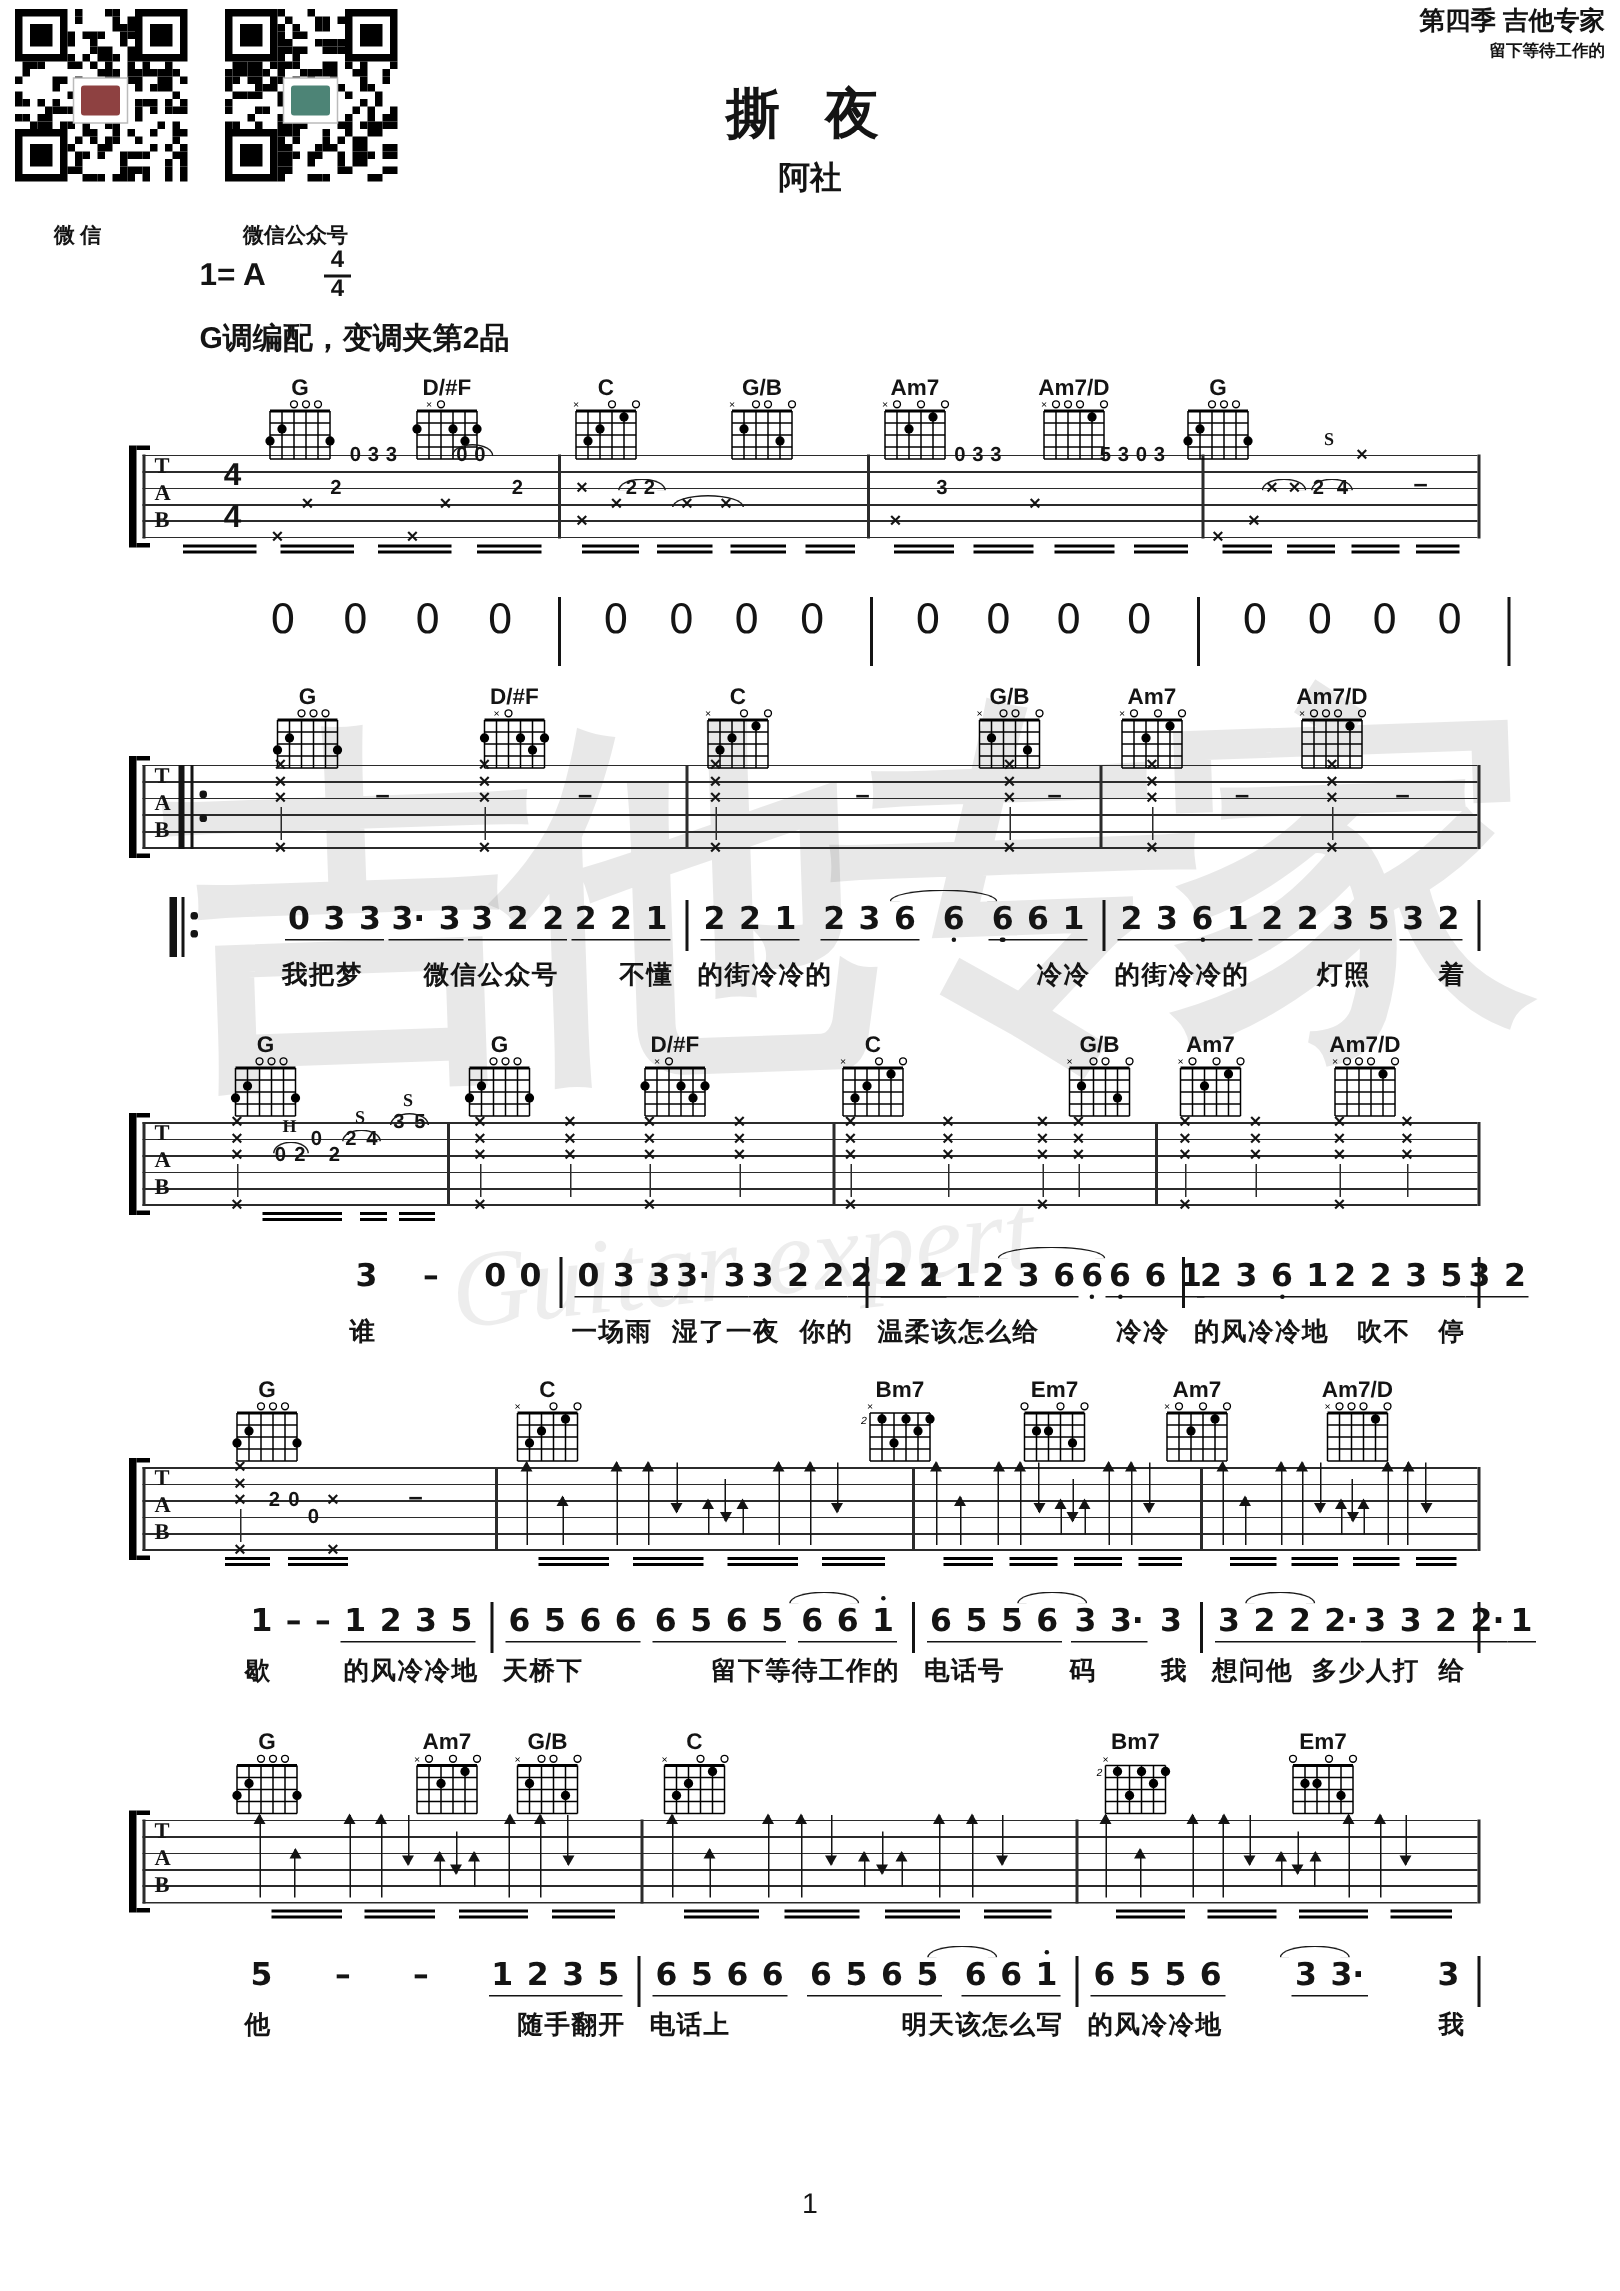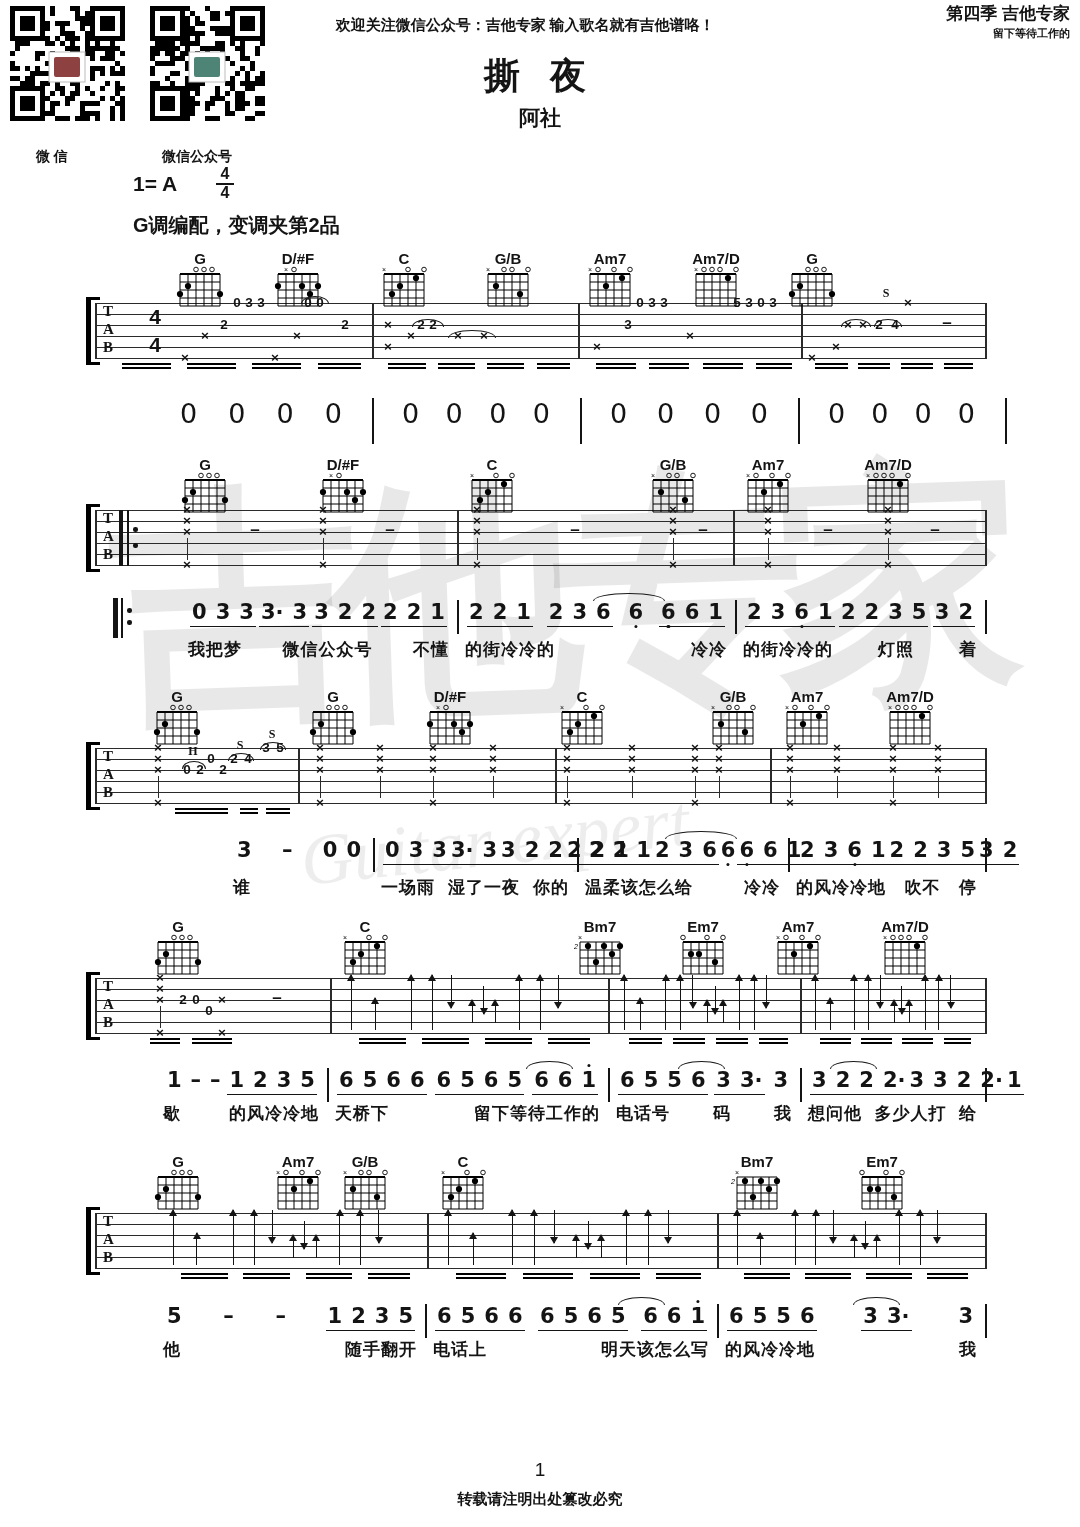--- a/index.html
+++ b/index.html
@@ -72,21 +72,20 @@
   .footnote{bottom:18px;left:0;width:100%;text-align:center;font-size:15px;font-weight:bold;
             font-family:"Liberation Serif",serif;}
 </style>
 </head>
 <body>
 
 <div class="page">
 
   <div class="abs series">第四季 吉他专家</div>
   <div class="abs series-sub">留下等待工作的</div>
-  <div class="abs welcome">欢迎关注微信公众号：吉他专家  输入歌名就有吉他谱咯！</div>
   <div class="abs song-title">撕 夜</div>
   <div class="abs artist">阿社</div>
 
   <div class="abs qr" style="left:8px;" id="qr1">
       <svg width="118" height="144" viewBox="0 0 118 144">
         <rect x="0" y="0" width="118" height="130" fill="#fff"></rect>
         <rect x="42" y="2" width="5" height="5" fill="#000"></rect>
         <rect x="62" y="2" width="5" height="5" fill="#000"></rect>
         <rect x="67" y="2" width="5" height="5" fill="#000"></rect>
         <rect x="42" y="7" width="5" height="5" fill="#000"></rect>
@@ -1891,14 +1890,13 @@
         </div>
       </div>
       <div class="abs mbar" style="left: 425px; top: 1304px; height: 34px;"></div>
       <div class="abs mbar" style="left: 717px; top: 1304px; height: 34px;"></div>
       <div class="abs mbar" style="left: 985px; top: 1304px; height: 34px;"></div>
       <div class="abs arc" style="left: 617.5px; top: 1297px; width: 45px;"></div>
       <div class="abs arc" style="left: 852.5px; top: 1297px; width: 45px;"></div>
     </div>
 
   <div class="abs pageno">1</div>
-  <div class="abs footnote">转载请注明出处篡改必究</div>
 </div>
 
 </body></html>

